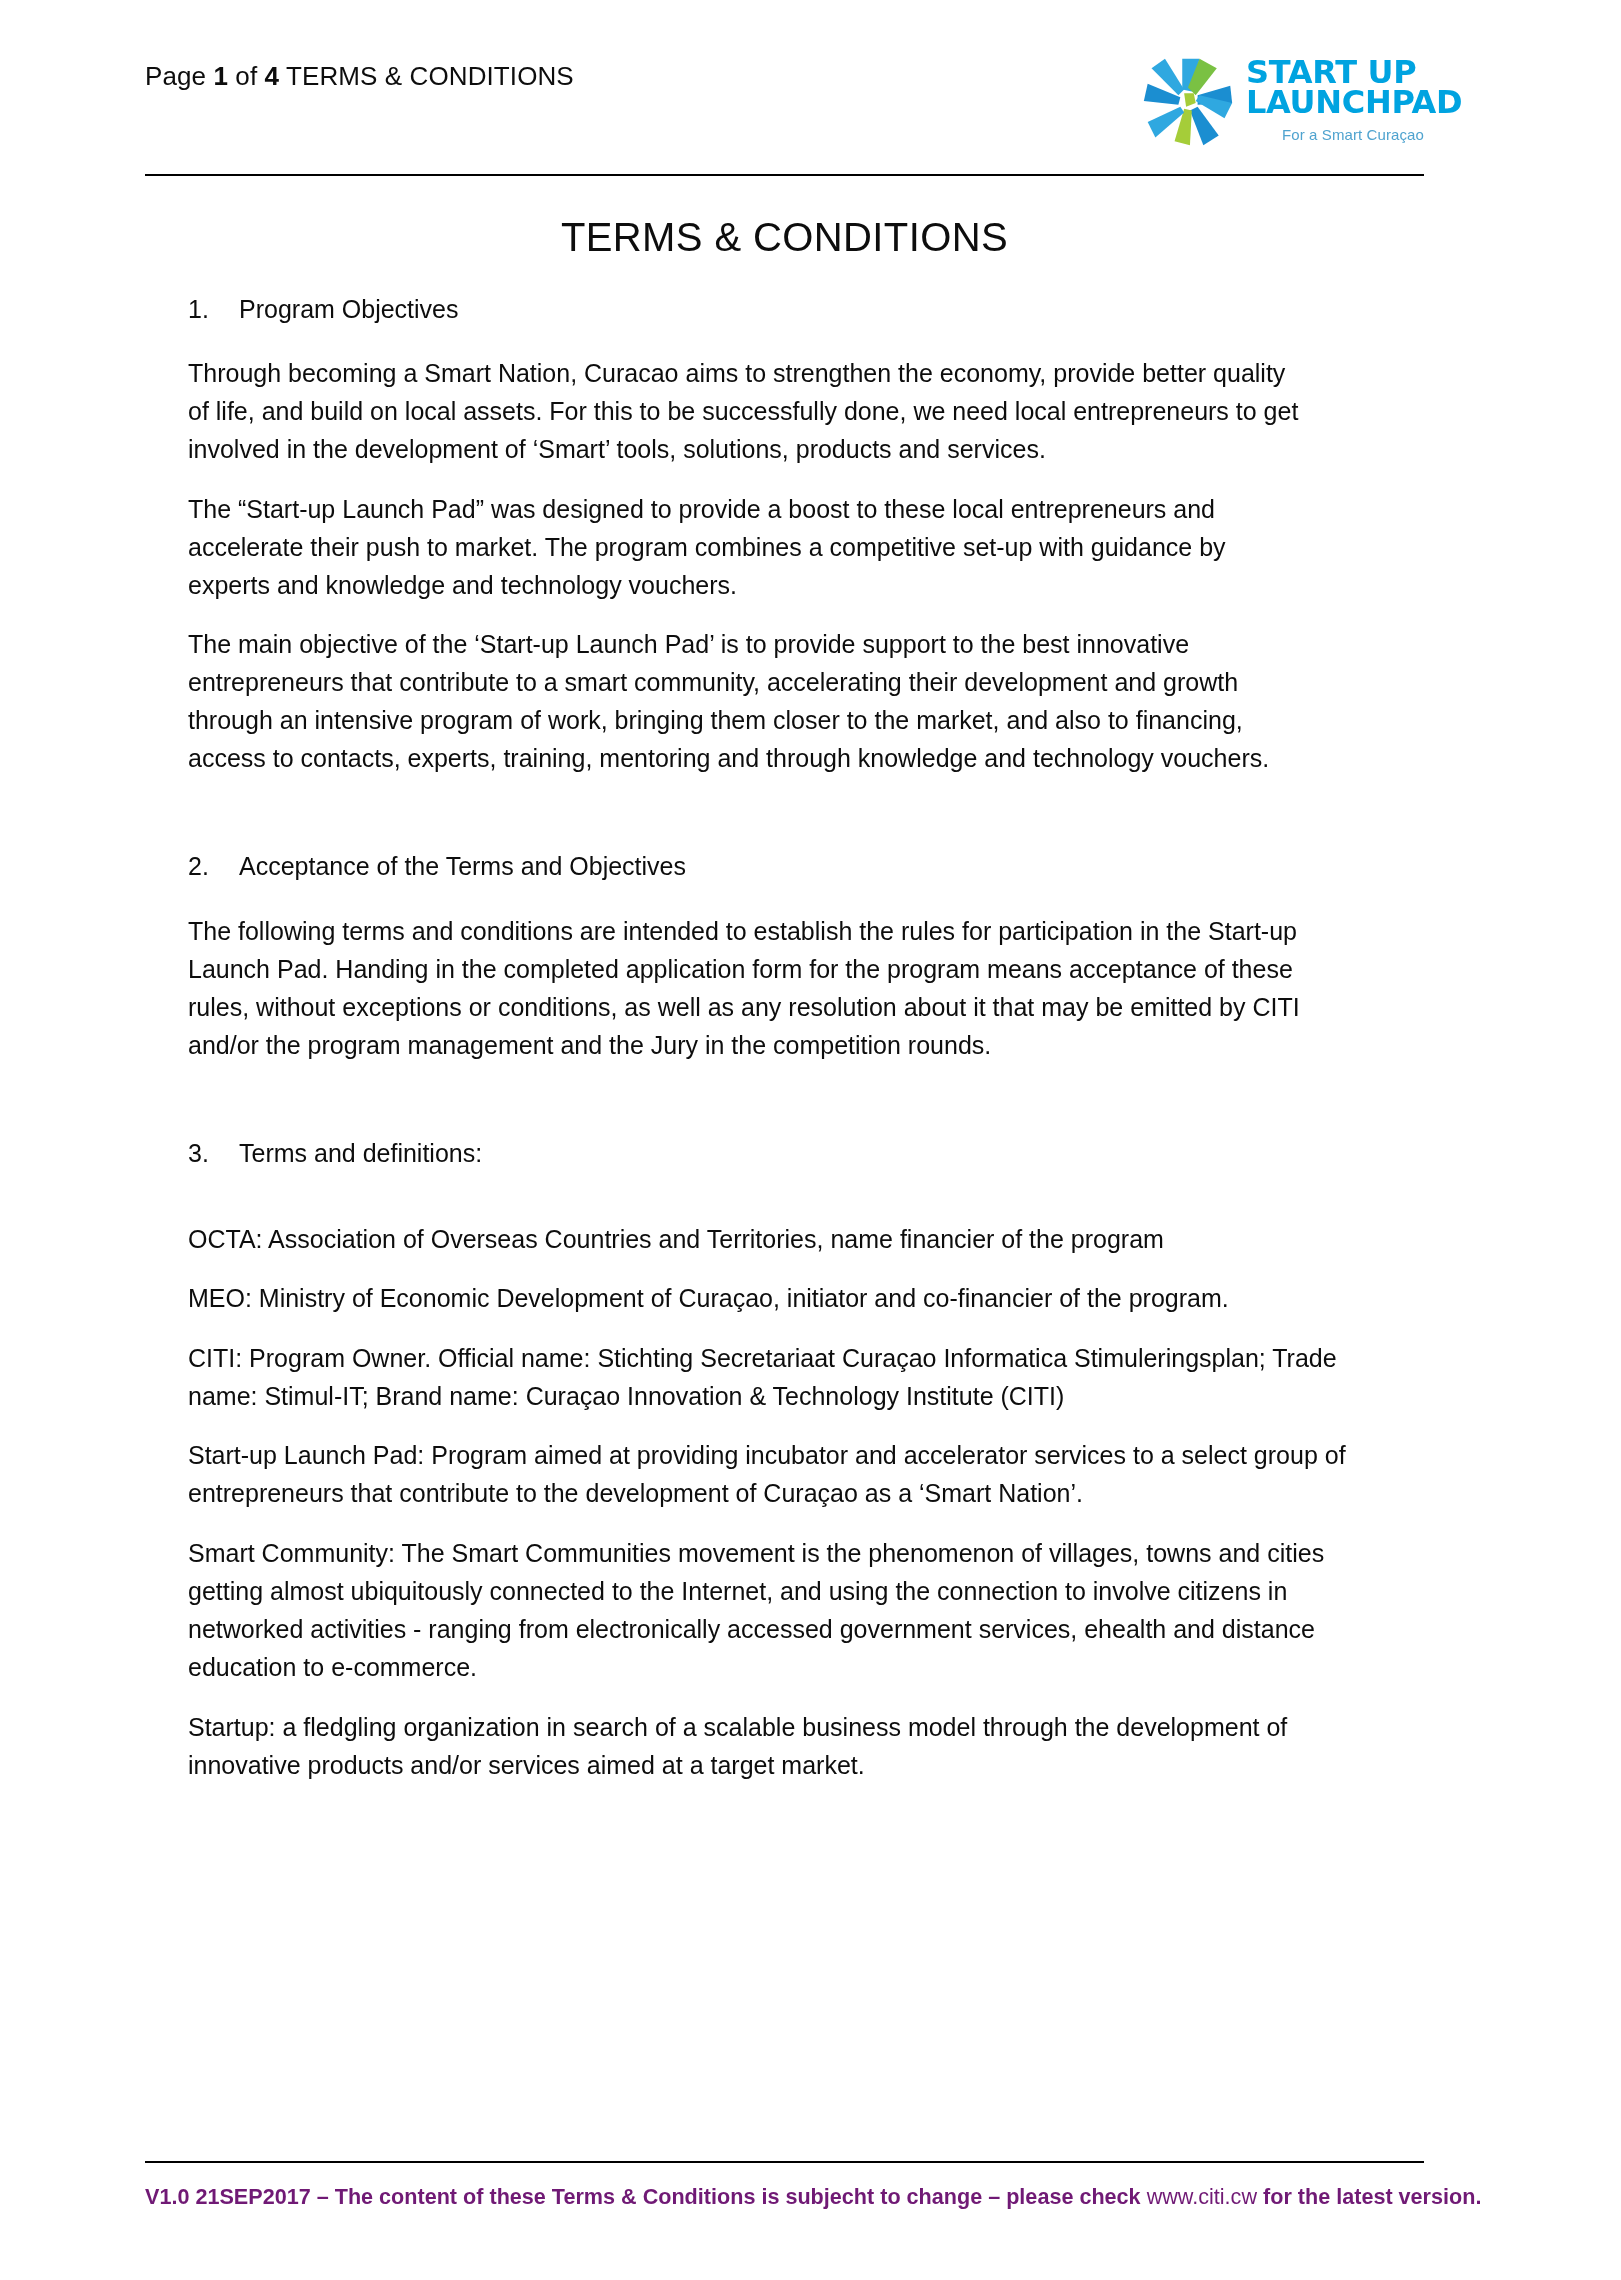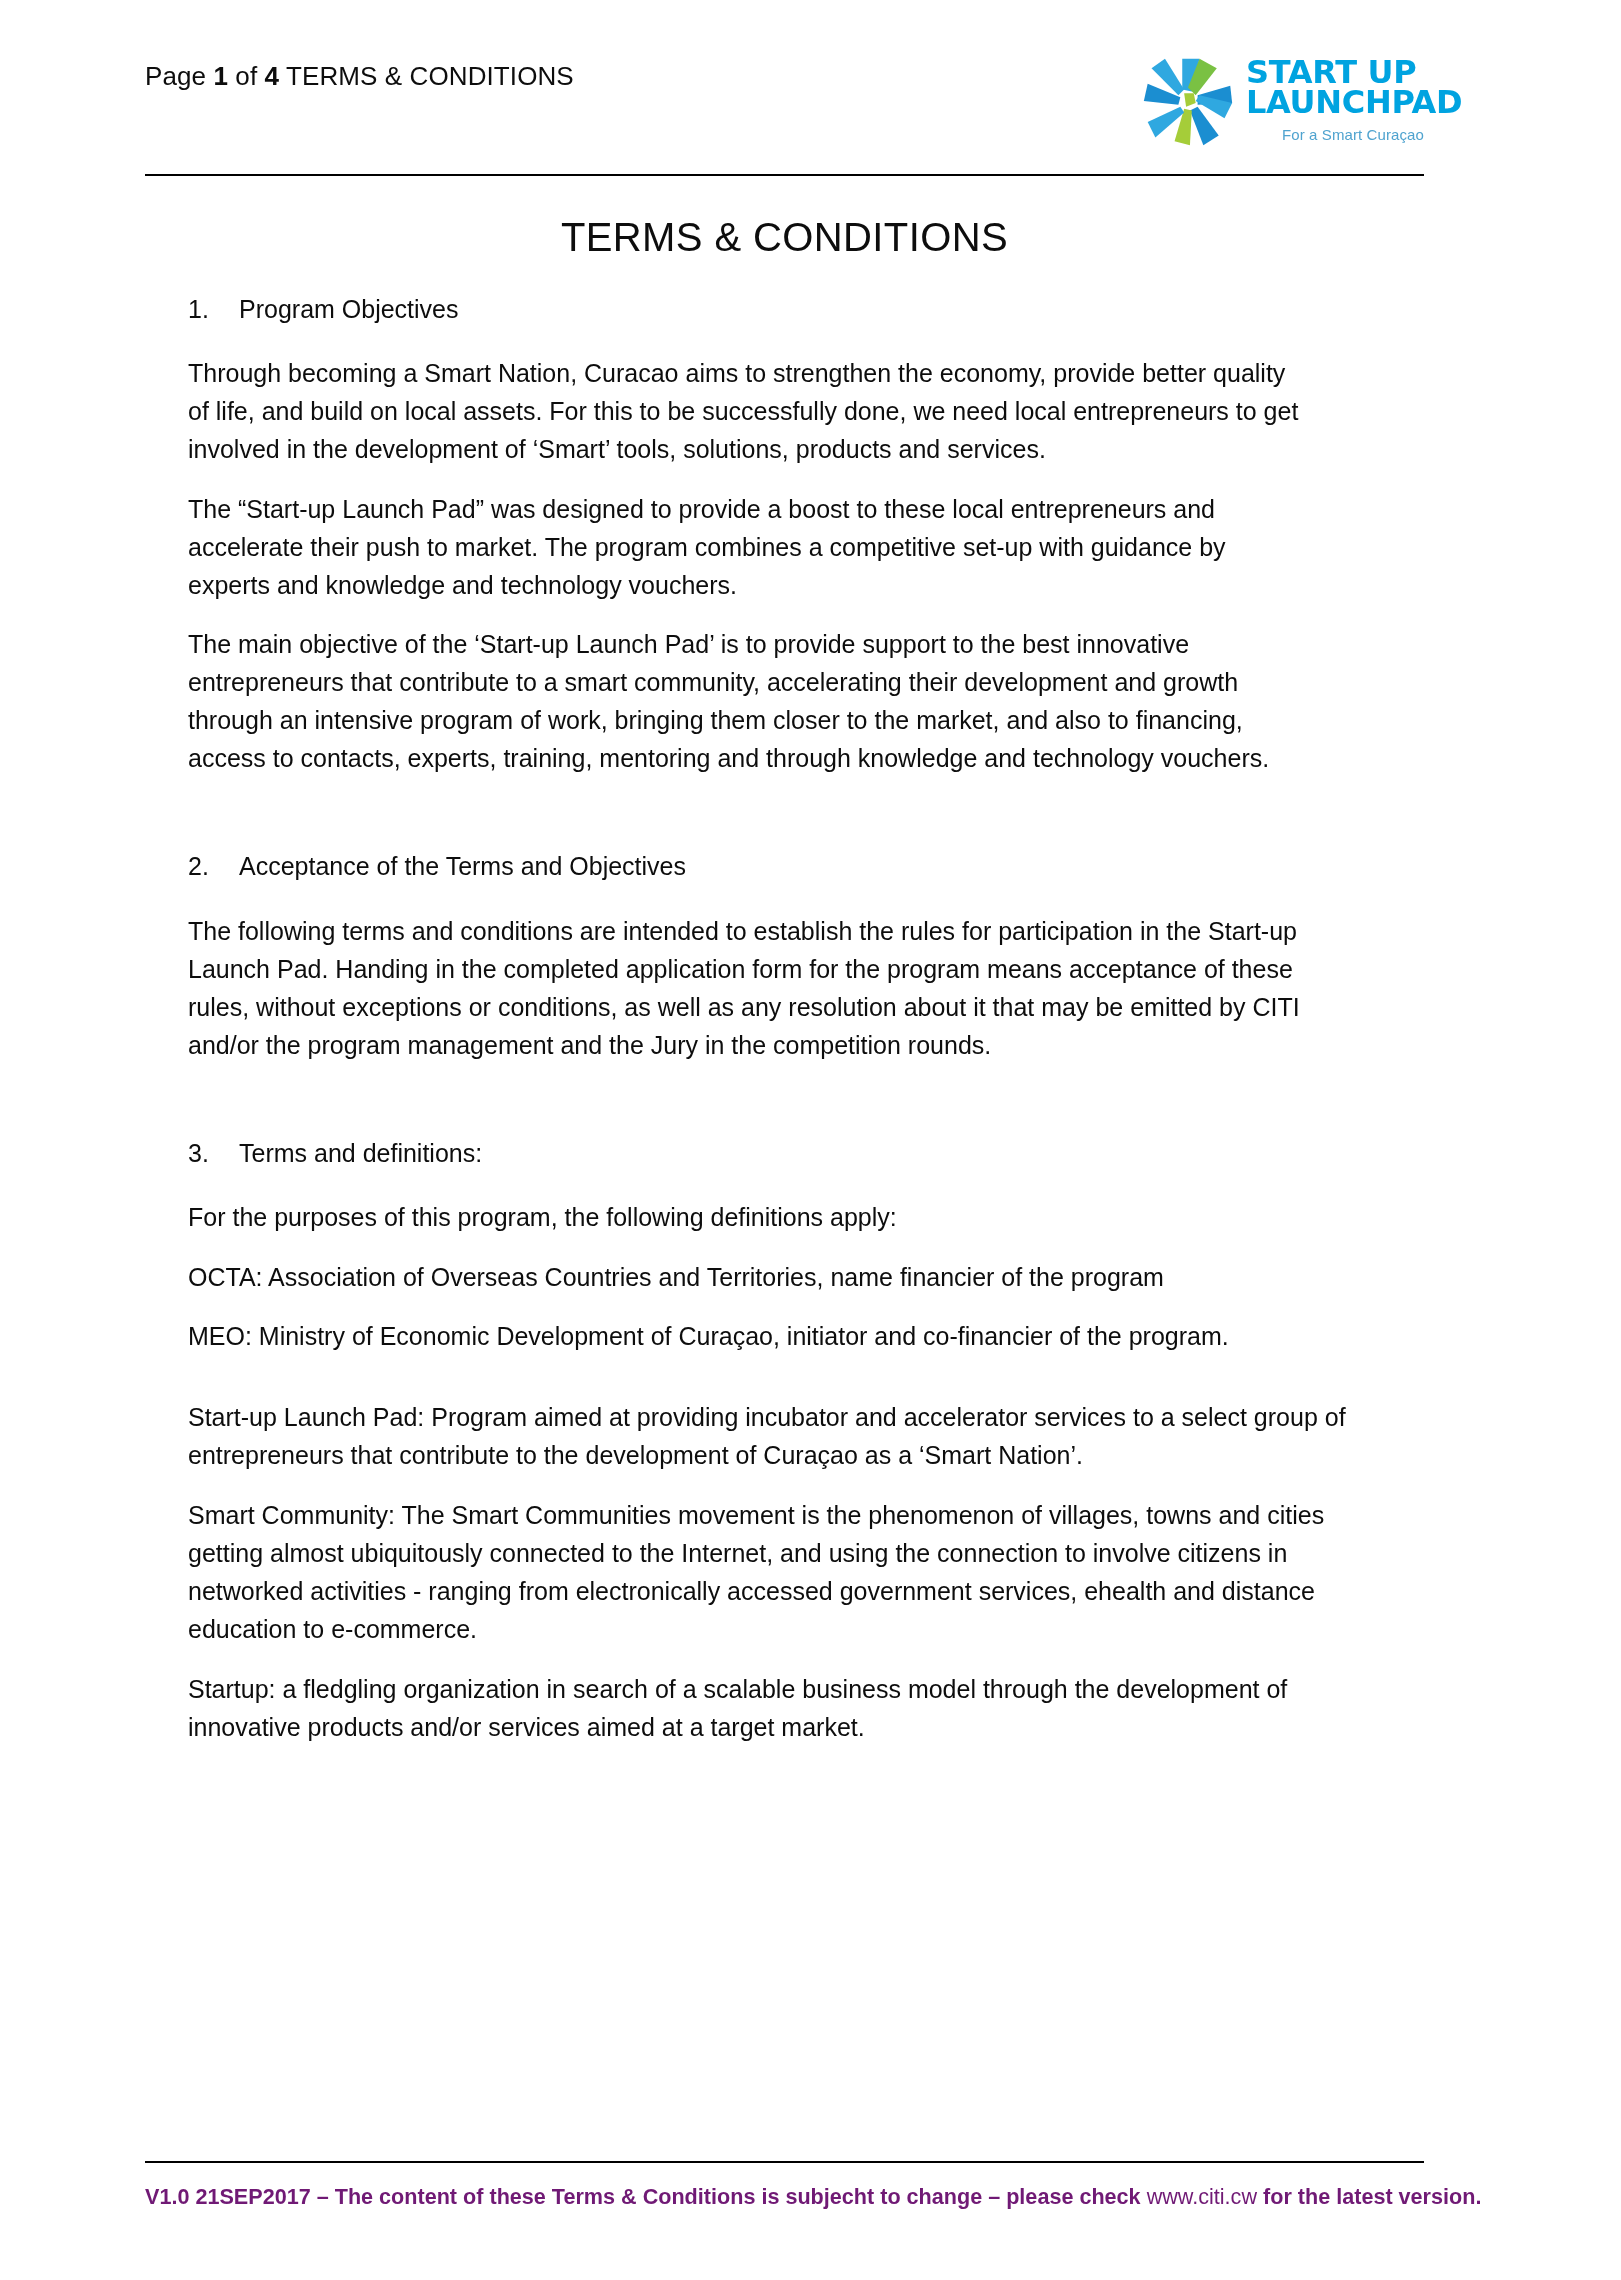--- a/index.html
+++ b/index.html
@@ -225,26 +225,26 @@
     <div class="gap-md"></div>
     <p class="para indented">The following terms and conditions are intended to establish the rules for participation in the Start-up Launch Pad. Handing in the completed application form for the program means acceptance of these rules, without exceptions or conditions, as well as any resolution about it that may be emitted by CITI and/or the program management and the Jury in the competition rounds.</p>
 
     <div class="gap-xxl"></div>
 
     <div class="sec-heading">
       <span class="sec-num">3.</span>
       <span class="sec-title">Terms and definitions:</span>
     </div>
     <div class="gap-md"></div>
-    <p class="para flush">For the purposes of this program, the following definitions apply:</p>
     <div class="gap-sm"></div>
     <p class="para flush">OCTA: Association of Overseas Countries and Territories, name financier of the program</p>
     <div class="gap-sm"></div>
     <p class="para flush">MEO: Ministry of Economic Development of Curaçao, initiator and co-financier of the program.</p>
     <div class="gap-sm"></div>
+    <p class="para flush">CITI: Program Owner. Official name: Stichting Secretariaat Curaçao Informatica Stimuleringsplan; Trade name: Stimul-IT; Brand name: Curaçao Innovation &amp; Technology Institute (CITI)</p>
     <div class="gap-sm"></div>
     <p class="para flush">Start-up Launch Pad: Program aimed at providing incubator and accelerator services to a select group of entrepreneurs that contribute to the development of Curaçao as a ‘Smart Nation’.</p>
     <div class="gap-sm"></div>
     <p class="para flush">Smart Community: The Smart Communities movement is the phenomenon of villages, towns and cities getting almost ubiquitously connected to the Internet, and using the connection to involve citizens in networked activities - ranging from electronically accessed government services, ehealth and distance education to e-commerce.</p>
     <div class="gap-sm"></div>
     <p class="para flush">Startup: a fledgling organization in search of a scalable business model through the development of innovative products and/or services aimed at a target market.</p>
   </div>
 
   <div class="footer-rule"></div>
   <div class="footer"><span>V1.0 21SEP2017 – The content of these Terms &amp; Conditions is subjecht to change – please check </span><span class="url">www.citi.cw</span><span> for the latest version.</span></div>

